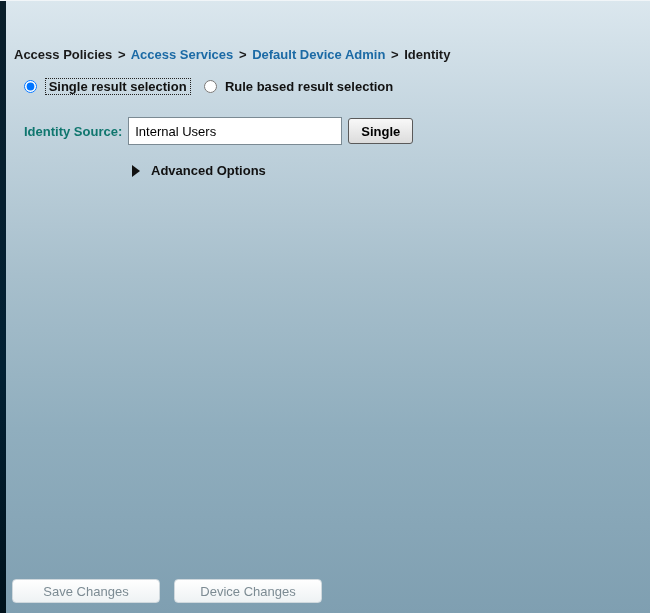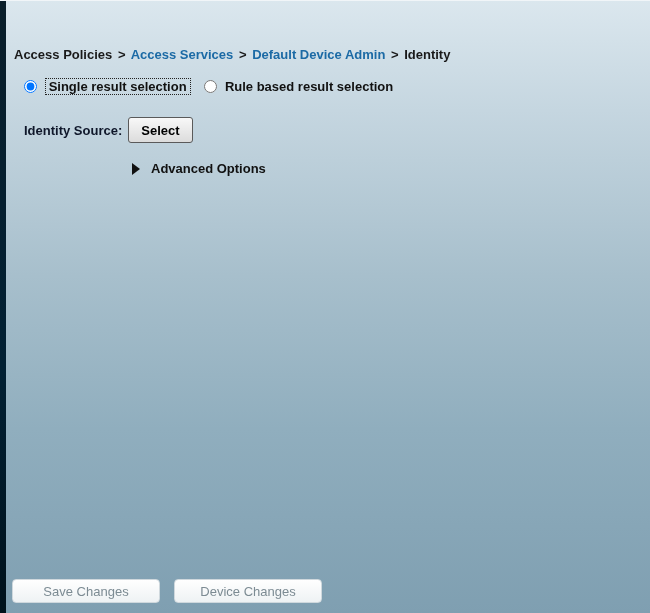--- a/index.html
+++ b/index.html
@@ -62,21 +62,21 @@
     padding: 0 3px 0 3px;
     display: inline-block;
   }
 
   .src-row {
     display: flex;
     align-items: center;
     gap: 6px;
     margin-bottom: 18px;
   }
-  .src-label { font-weight: bold; color: #0f172a; white-space: nowrap; }
+  .src-label { font-weight: bold; color: #0f766e; white-space: nowrap; }
   .src-input {
     font-family: inherit;
     font-size: 13px;
     padding: 3px 6px;
     width: 200px;
     border: 1px solid #7b8a93;
     background: #fff;
     height: 20px;
     box-sizing: content-box;
   }
@@ -148,21 +148,22 @@
 
     <div class="radio-row">
       <input type="radio" name="selmode" checked="" style="">
       <label class="dotted">Single result selection</label>
       <input type="radio" name="selmode" style="">
       <label>Rule based result selection</label>
     </div>
 
     <div class="src-row">
       <span class="src-label">Identity Source:</span>
-      <button class="select-btn">Select</button>
+      <input class="src-input" type="text" value="Internal Users" style="">
+      <button class="select-btn">Single</button>
     </div>
 
     <div class="adv-row">
       <span class="disclosure"></span>
       <span class="adv-label">Advanced Options</span>
     </div>
 
   </div>
 </div>
 

